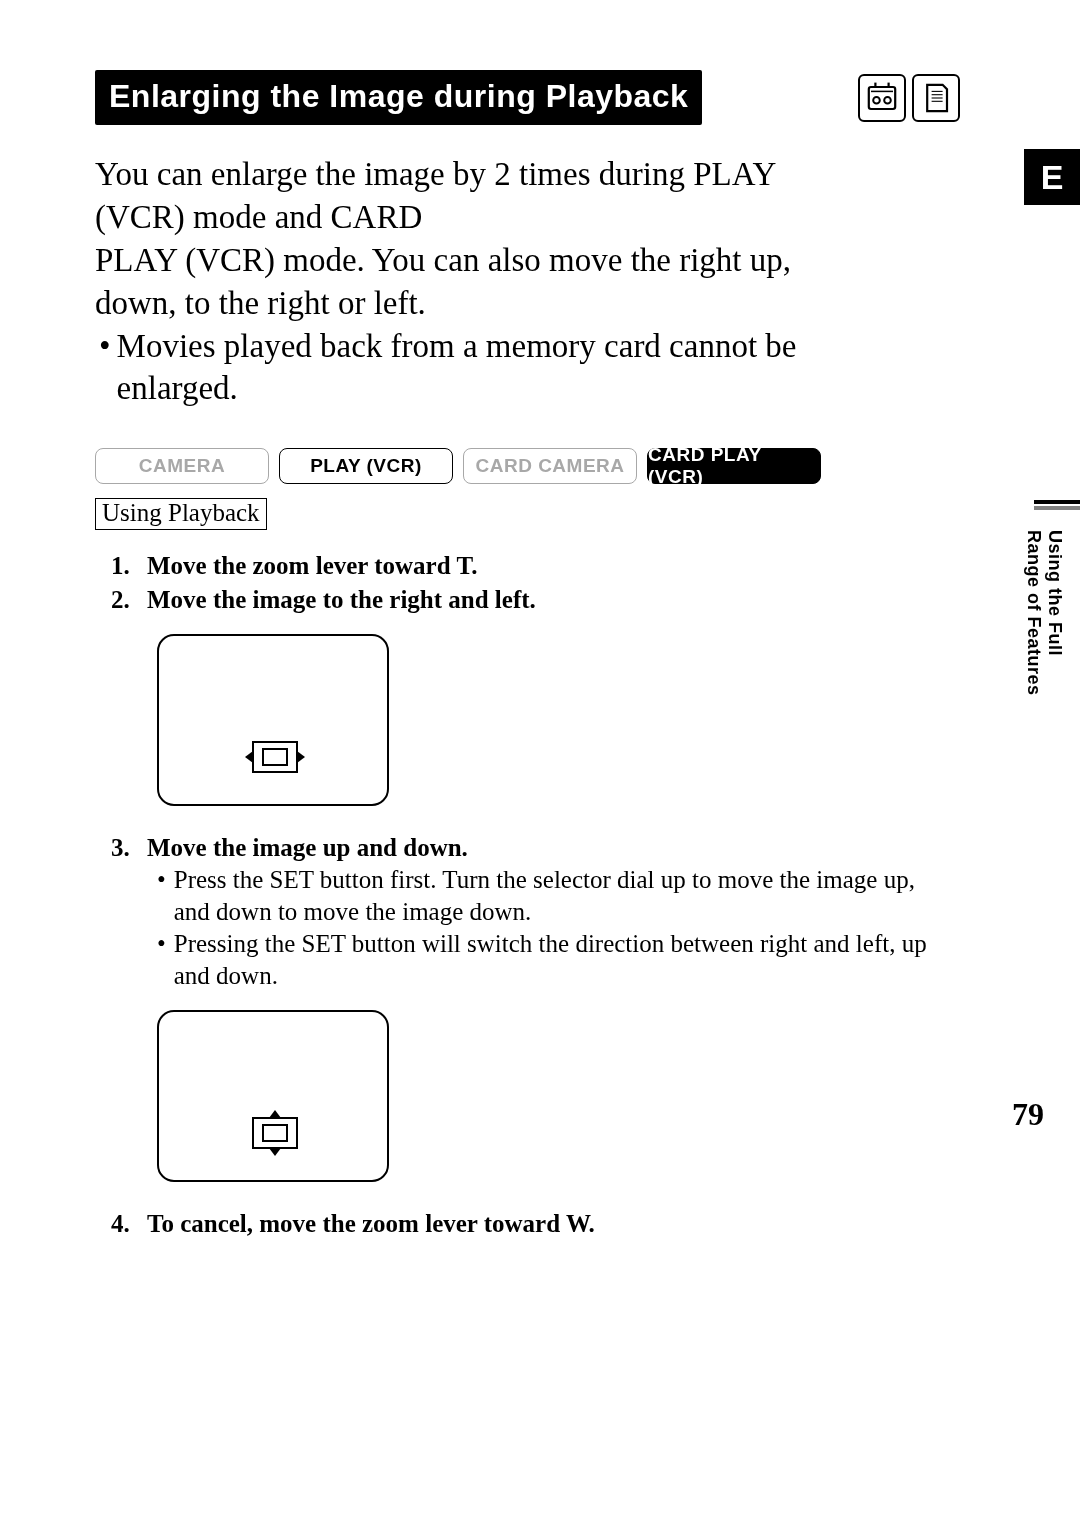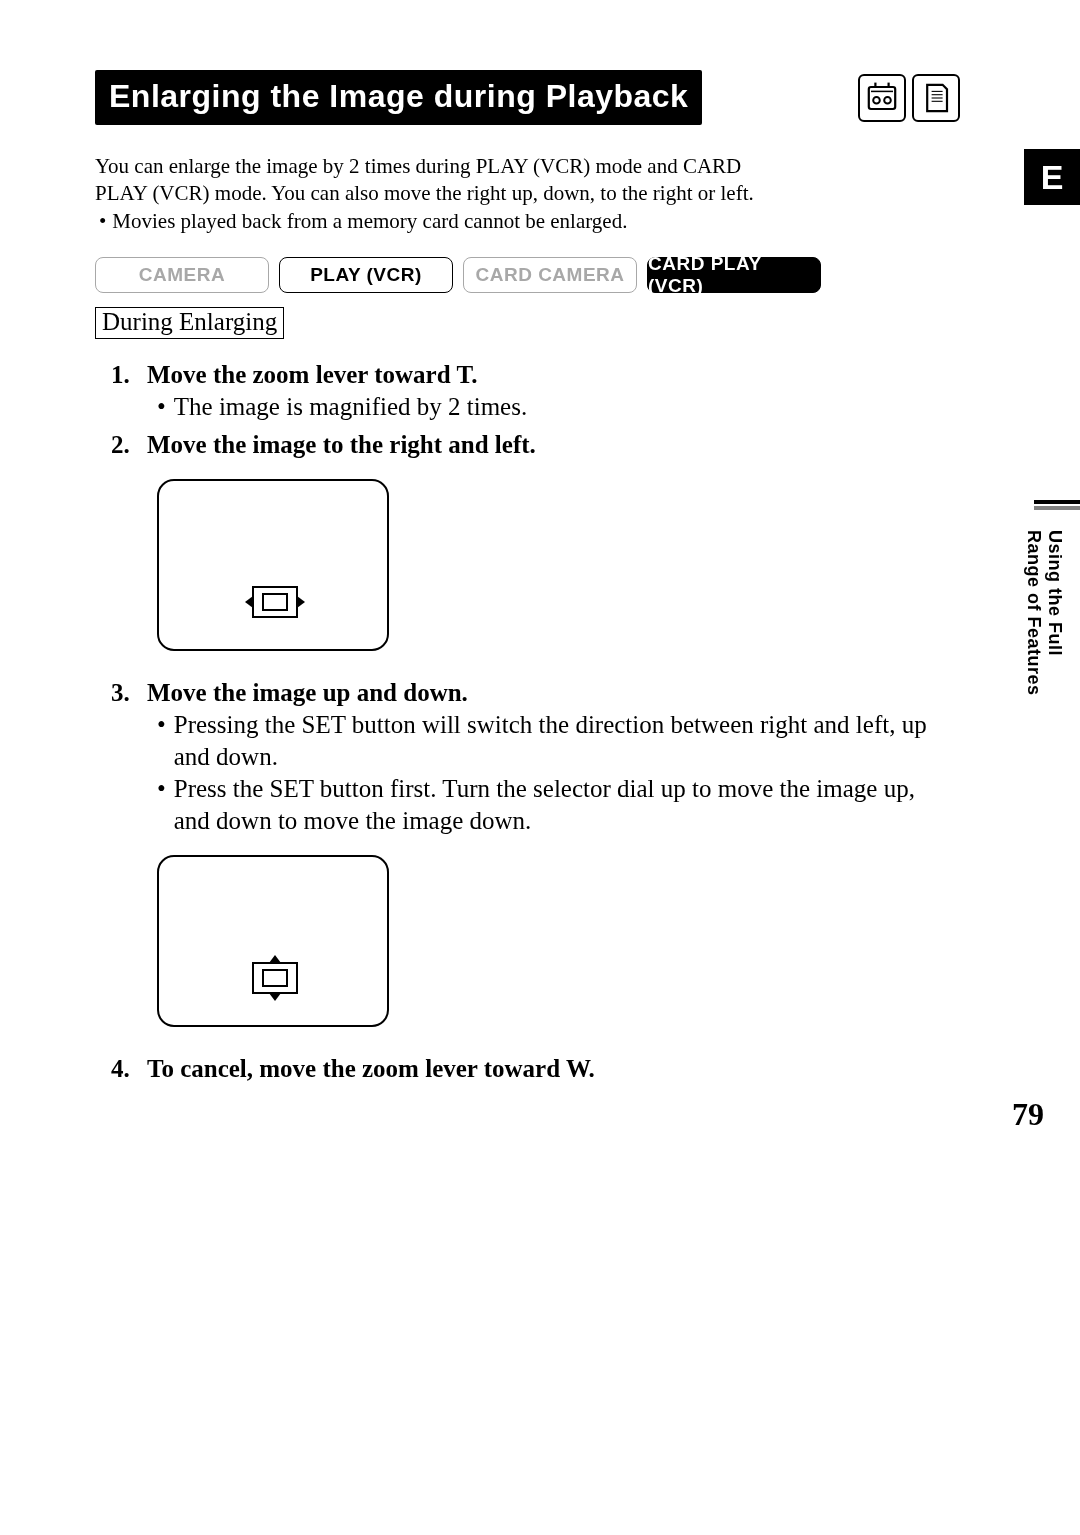--- a/index.html
+++ b/index.html
@@ -49,21 +49,21 @@
     background: #fff;
     position: relative;
   }
   .icon-box.tape svg,
   .icon-box.card svg {
     position: absolute;
     inset: 0;
   }
   
   .intro {
-    font-size: 21px;
+    font-size: 33px;
     line-height: 1.3;
     margin-bottom: 10px;
     max-width: 720px;
   }
   .intro .bullet-line {
     display: flex;
     gap: 6px;
   }
   .intro .bullet-line .dot {
     padding-left: 4px;
@@ -81,21 +81,21 @@
     font-weight: bold;
     font-size: 34px;
     display: flex;
     align-items: center;
     justify-content: center;
   }
   
   .mode-row {
     display: flex;
     gap: 10px;
-    margin-top: 22px;
+    margin-top: 38px;
     margin-bottom: 14px;
   }
   .mode-pill {
     border: 1px solid #000;
     border-radius: 8px;
     font-family: Arial, Helvetica, sans-serif;
     font-weight: bold;
     font-size: 19px;
     width: 172px;
     height: 34px;
@@ -244,33 +244,28 @@
 
   
   <div class="mode-row">
     <div class="mode-pill gray">CAMERA</div>
     <div class="mode-pill">PLAY (VCR)</div>
     <div class="mode-pill gray">CARD CAMERA</div>
     <div class="mode-pill solid">CARD PLAY (VCR)</div>
   </div>
 
   
-  <div class="during-box">During Enlarging</div>
+  <div class="during-box">Using Playback</div>
 
   
   <ol class="steps">
     <li>
       <div class="step-head">
           <span>Move the zoom lever toward T.</span>
         </div>
-      <ul class="sub">
-        <li>
-            <span>The image is magnified by 2 times.</span>
-          </li>
-      </ul>
     </li>
     <li>
       <div class="step-head">
           <span>Move the image to the right and left.</span>
         </div>
 
       <div class="diagram">
         <svg width="232" height="172" viewBox="0 0 232 172">
           <rect x="1" y="1" width="230" height="170" rx="16" fill="none" stroke="#000" stroke-width="2"></rect>
           <rect x="96" y="108" width="44" height="30" fill="none" stroke="#000" stroke-width="2"></rect>
@@ -279,24 +274,24 @@
           <polygon points="148,123 140,117 140,129" fill="#000"></polygon>
         </svg>
       </div>
     </li>
     <li>
       <div class="step-head">
           <span>Move the image up and down.</span>
         </div>
       <ul class="sub">
         <li>
-            <span>Pressing the SET button will switch the direction between right and left, up and down.</span>
+            <span>Press the SET button first.  Turn the selector dial up to move the image up, and down to move the image down.</span>
           </li>
         <li>
-            <span>Press the SET button first.  Turn the selector dial up to move the image up, and down to move the image down.</span>
+            <span>Pressing the SET button will switch the direction between right and left, up and down.</span>
           </li>
       </ul>
 
       <div class="diagram">
         <svg width="232" height="172" viewBox="0 0 232 172">
           <rect x="1" y="1" width="230" height="170" rx="16" fill="none" stroke="#000" stroke-width="2"></rect>
           <rect x="96" y="108" width="44" height="30" fill="none" stroke="#000" stroke-width="2"></rect>
           <rect x="106" y="115" width="24" height="16" fill="none" stroke="#000" stroke-width="2"></rect>
           <polygon points="118,100 112,108 124,108" fill="#000"></polygon>
           <polygon points="118,146 112,138 124,138" fill="#000"></polygon>

